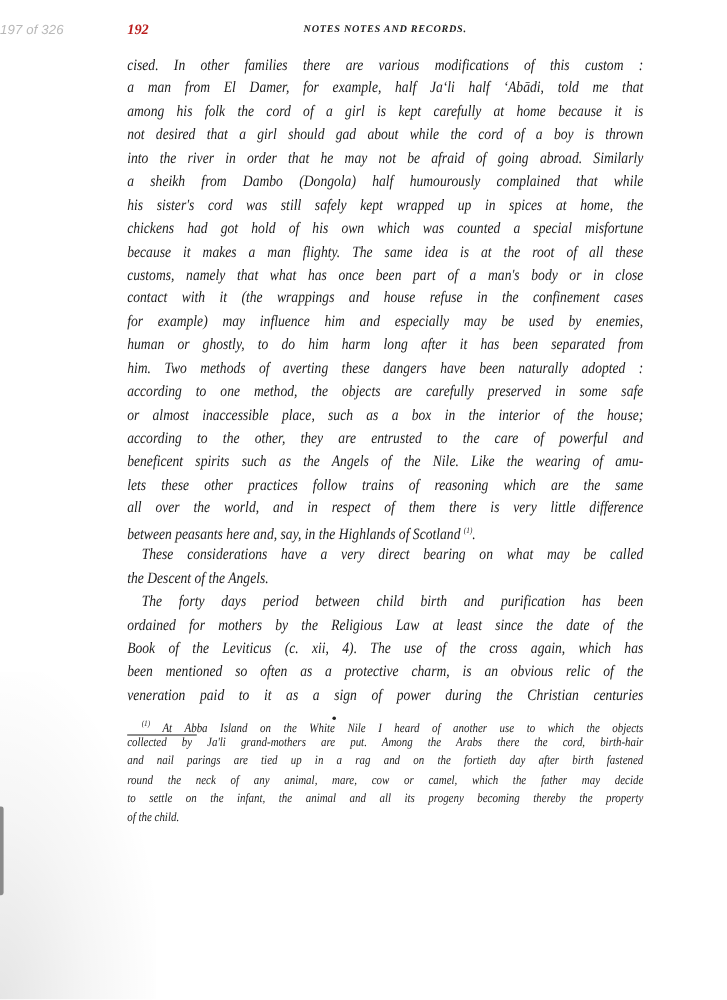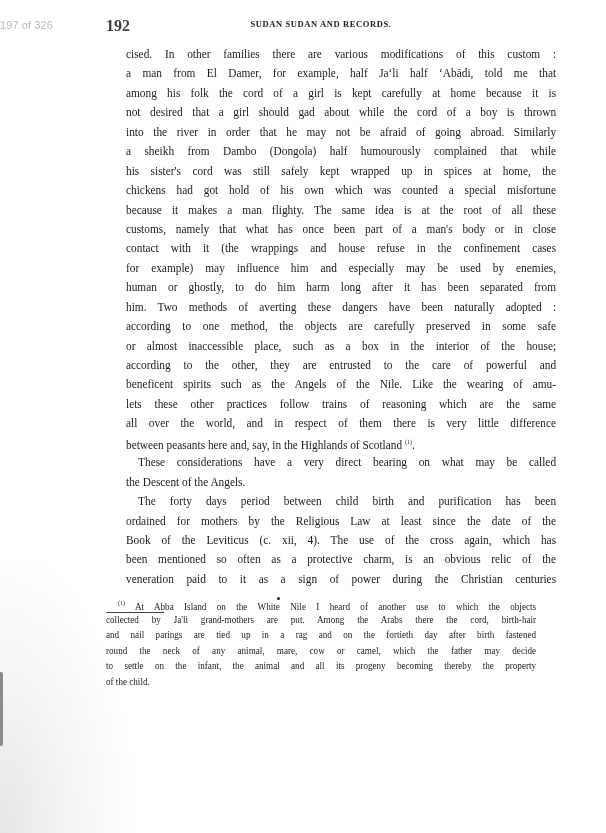--- a/index.html
+++ b/index.html
@@ -2,47 +2,47 @@
 <html><head>
 <meta charset="utf-8">
 <style>
   html, body { margin: 0; padding: 0; }
   body {
     width: 606px; height: 833px; overflow: hidden; position: relative;
     background: #ffffff;
     font-family: "Liberation Serif", "DejaVu Serif", serif;
     color: #1a1a1a;
   }
-  .viewer { position: absolute; inset: 0; background: #fff; }
+  .viewer { position: absolute; inset: 0; background: #fff; font-style: italic; }
   .corner-shade {
     position: absolute; left: 0; top: 560px; width: 130px; height: 273px;
     background: radial-gradient(ellipse at 0% 100%, rgba(0,0,0,0.10) 0%, rgba(0,0,0,0.04) 40%, rgba(0,0,0,0) 75%);
     pointer-events: none;
   }
   .page-counter {
     position: absolute; left: 0; top: 19px;
     font-family: "Liberation Sans", "DejaVu Sans", sans-serif;
     font-size: 11px; color: #b8b8b8; letter-spacing: 0.1px;
   }
   .scroll-handle {
     position: absolute; left: 0; top: 672px; width: 3px; height: 74px;
     background: #8a8a8a; border-radius: 0 2px 2px 0;
   }
   .running-head {
     position: absolute; left: 106px; top: 17px; width: 430px; height: 16px;
   }
   .page-number {
-    position: absolute; left: 0; top: 0; font-size: 16px; font-weight: bold; color: #404040;
+    position: absolute; left: 0; top: 0; font-size: 12px; font-weight: bold; color: #b91c1c;
   }
   .journal-title {
     position: absolute; left: 0; right: 0; top: 2px; text-align: center;
     font-size: 8.5px; font-weight: bold; letter-spacing: 0.6px; color: #222;
   }
   .body-text {
-    position: absolute; left: 106px; top: 44px; width: 430px; margin-left: 20px;
+    position: absolute; left: 106px; top: 44px; width: 430px;
   }
   .line {
     display: block; height: 19.45px; line-height: 19.45px;
     font-size: 13.2px; white-space: nowrap;
     text-align: justify; text-align-last: justify;
     transform: scaleX(0.86); transform-origin: left center; width: 116.3%;
   }
   .line.last { text-align-last: left; }
   .line.indent { padding-left: 14px; box-sizing: border-box; }
   sup.fn { font-size: 7px; vertical-align: 5px; }
@@ -67,21 +67,21 @@
 </head>
 <body>
 
 <div class="viewer">
   <div class="corner-shade"></div>
   <div class="page-counter">197 of 326</div>
   <div class="scroll-handle"></div>
 
   <div class="running-head">
     <span class="page-number">192</span>
-    <div class="journal-title">SUDAN SUDAN AND RECORDS.</div>
+    <div class="journal-title">NOTES NOTES AND RECORDS.</div>
   </div>
 
   <div class="body-text">
     <span class="line">cised. In other families there are various modifications of this custom :</span>
     <span class="line">a man from El Damer, for example, half Ja‘li half ‘Abādi, told me that</span>
     <span class="line">among his folk the cord of a girl is kept carefully at home because it is</span>
     <span class="line">not desired that a girl should gad about while the cord of a boy is thrown</span>
     <span class="line">into the river in order that he may not be afraid of going abroad. Similarly</span>
     <span class="line">a sheikh from Dambo (Dongola) half humourously complained that while</span>
     <span class="line">his sister's cord was still safely kept wrapped up in spices at home, the</span>

